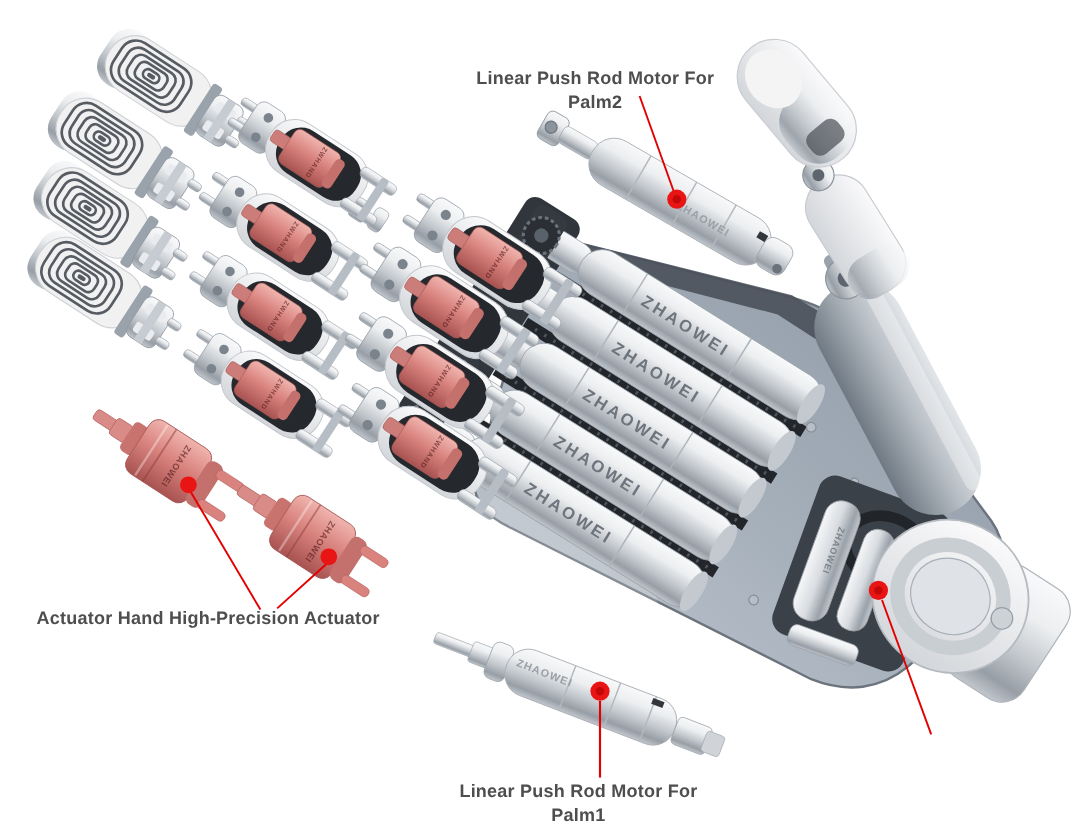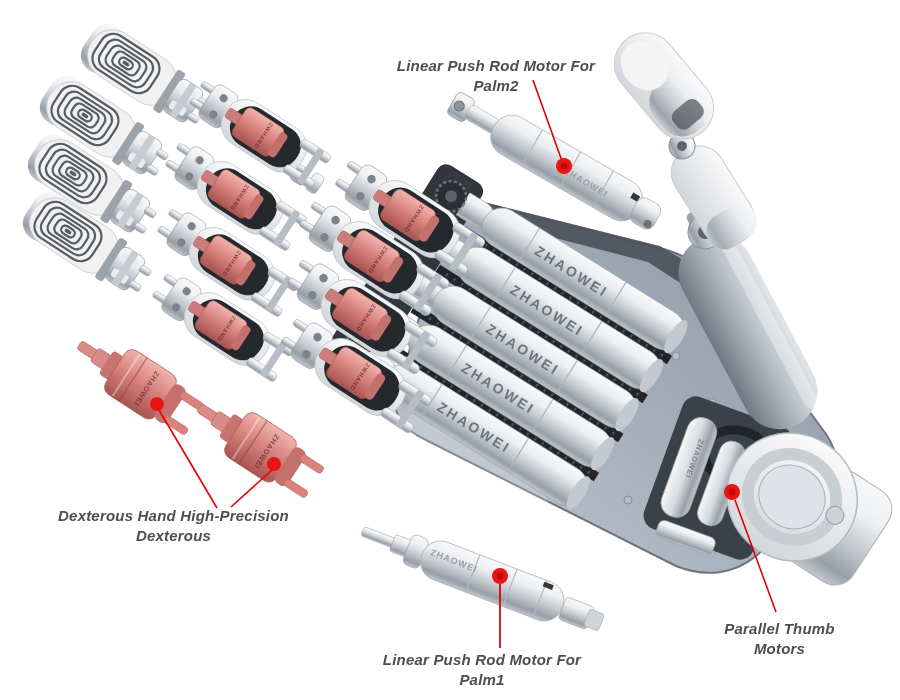--- a/index.html
+++ b/index.html
@@ -1,20 +1,20 @@
 <!DOCTYPE html>
 <html><head>
 <meta charset="utf-8">
 <style>
   html,body{margin:0;padding:0;background:#fff;}
   .stage{position:relative;width:900px;height:700px;background:#ffffff;overflow:hidden;
          font-family:"Liberation Sans",sans-serif;}
   .stage svg{position:absolute;left:0;top:0;}
   .callout-label{position:absolute;font-size:15px;font-weight:700;color:#4e4e4e;
-                 text-align:center;line-height:20px;letter-spacing:.2px;font-style:italic;}
+                 text-align:center;line-height:20px;letter-spacing:.2px;}
   .lbl-palm2{left:383px;top:56px;width:226px;}
   .lbl-joint{left:27px;top:506px;width:293px;}
   .lbl-palm1{left:371px;top:650px;width:222px;}
   .lbl-thumb{left:701px;top:619px;width:157px;}
   svg text{font-family:"Liberation Sans",sans-serif;}
 </style>
 </head>
 <body>
 
 <div class="stage">
@@ -292,17 +292,16 @@
     <circle cx="500" cy="576" r="3.5" fill="#c40808" stroke="none"></circle>
 
     <line x1="735" y1="500" x2="776" y2="612" stroke-width="1.6"></line>
     <circle cx="732" cy="492" r="8" fill="#e91515" stroke="none"></circle>
     <circle cx="732" cy="492" r="3.5" fill="#c40808" stroke="none"></circle>
   </g>
 </svg>
 
   <div class="callout-label lbl-palm2">Linear Push Rod Motor For Palm2</div>
   <div class="callout-label lbl-joint">
-    <div>Dexterous Hand High-Precision Dexterous</div>
+    <div>Actuator Hand High-Precision Actuator</div>
   </div>
   <div class="callout-label lbl-palm1">Linear Push Rod Motor For Palm1</div>
-  <div class="callout-label lbl-thumb">Parallel Thumb Motors</div>
 </div>
 
 </body></html>

